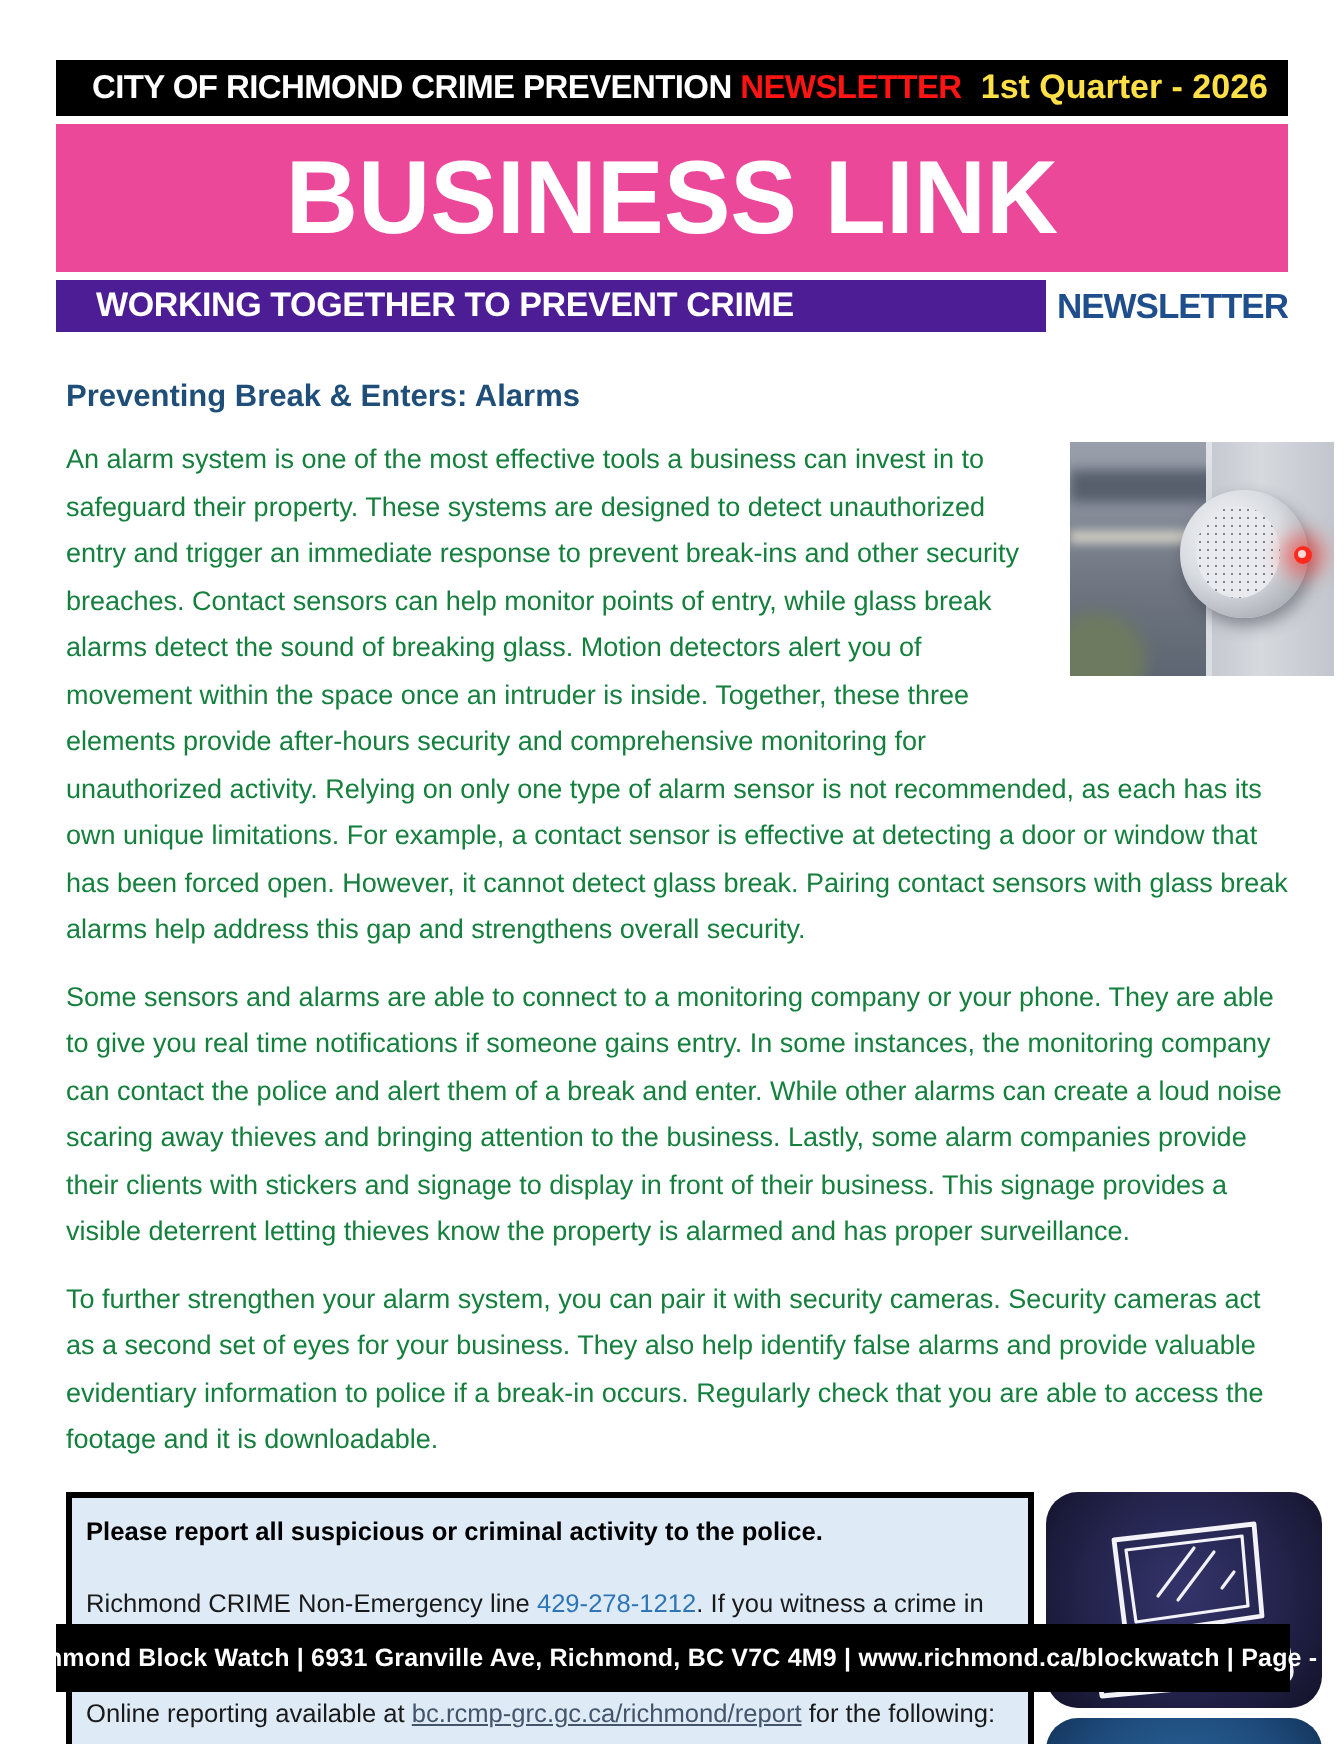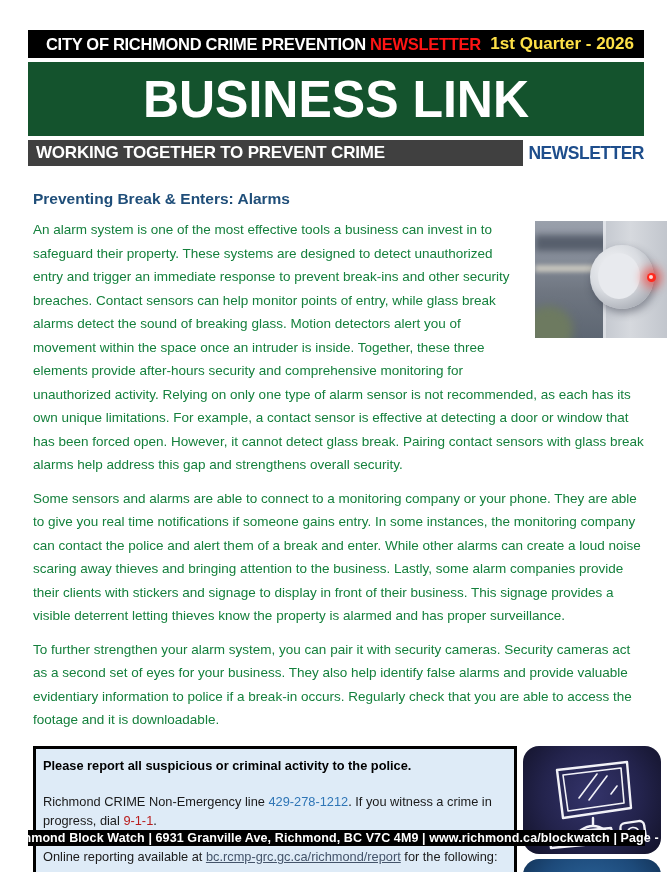--- a/index.html
+++ b/index.html
@@ -18,32 +18,32 @@
   .topbar {
     height:28px; background:#000;
     display:flex; align-items:center; justify-content:space-between;
     padding:0 10px 0 18px;
   }
   .topbar .t-left { font-size:16.5px; font-weight:bold; letter-spacing:-0.3px; color:#fff; white-space:nowrap; }
   .topbar .t-red { color:#ff1414; }
   .topbar .t-right { font-size:17px; font-weight:bold; color:#fde047; white-space:nowrap; }
 
   .masthead {
-    margin-top:4px; height:74px; background:#14532d;
+    margin-top:4px; height:74px; background:#ec4899;
     display:flex; align-items:center; justify-content:center;
   }
   .masthead .m-title {
     color:#fff; font-size:50px; font-weight:bold; letter-spacing:0px;
     transform:scaleY(1.04); white-space:nowrap;
   }
 
   .sectionrow { margin-top:4px; height:26px; display:flex; align-items:center; }
   .sectionbar {
-    width:495px; height:26px; background:#404040;
-    display:flex; align-items:center; padding-left:8px;
+    width:495px; height:26px; background:#4c1d95;
+    display:flex; align-items:center; padding-left:20px;
   }
   .sectionbar span { color:#fff; font-size:17px; font-weight:bold; letter-spacing:-0.2px; white-space:nowrap; }
   .side-label {
     margin-left:auto; color:#1e4e8c; font-size:17.5px; font-weight:bold;
     letter-spacing:-0.5px; white-space:nowrap;
   }
 
   
   .article { padding:0 0 0 5px; }
   .article h2 {
@@ -125,21 +125,21 @@
     background:radial-gradient(circle at 50% 45%, #34346b 0%, #23234c 55%, #121228 100%);
   }
   .tile-phone {
     height:111px; margin-top:5px;
     background:radial-gradient(circle at 50% 42%, #2f6ba3 0%, #1d4a7a 60%, #102c4d 100%);
   }
   .tile svg { position:absolute; left:0; top:0; }
 
   
   .footer {
-    position:absolute; left:28px; right:27px; bottom:26px; height:16px;
+    position:absolute; left:28px; right:27px; bottom:26px; height:34px;
     background:#000; display:flex; align-items:center; justify-content:center;
   }
   .footer span { color:#fff; font-size:12.5px; font-weight:bold; letter-spacing:0.1px; white-space:nowrap; }
 </style>
 </head>
 <body>
 
 <div class="page">
   <div class="content">
 

